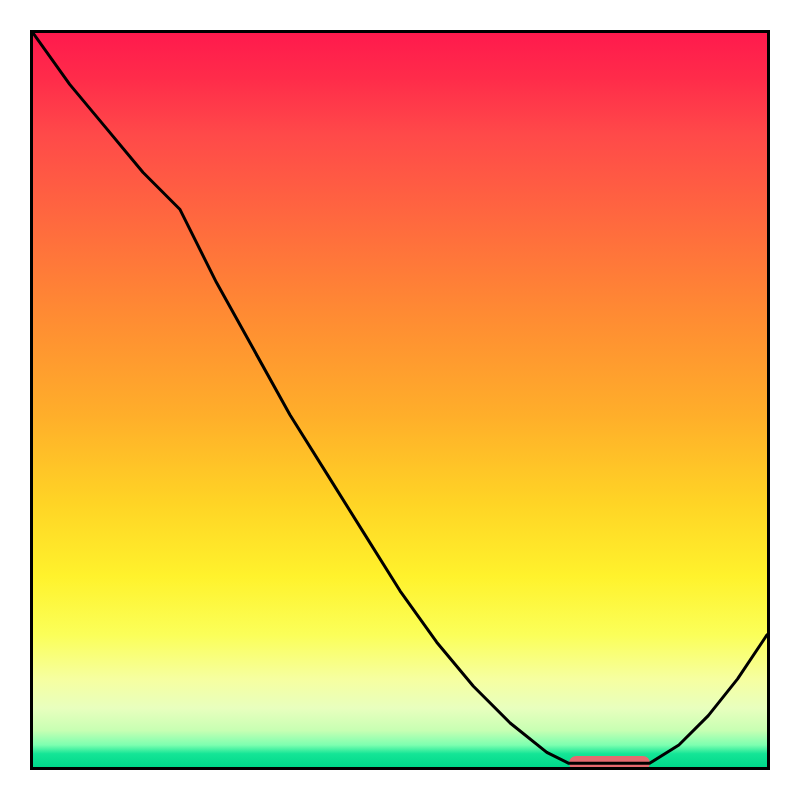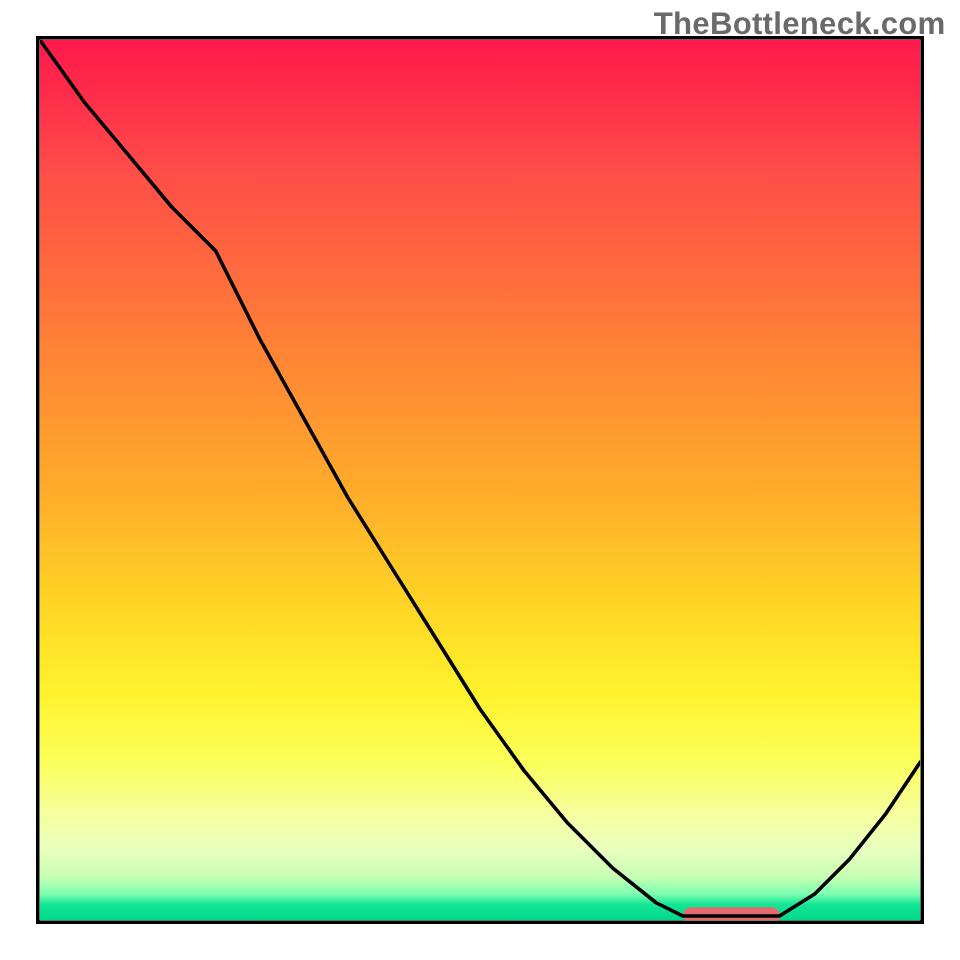--- a/index.html
+++ b/index.html
@@ -77,21 +77,20 @@
     inset: 0;
     width: 100%;
     height: 100%;
     display: block;
   }
 </style>
 </head>
 <body>
 <div class="wrap">
 
-  <div class="watermark">TheBottleneck.com</div>
 
   <div class="plot-frame">
     <div class="plot-inner">
 
       <div class="gradient-bg"></div>
 
       <div class="marker-segment" id="marker-seg" style="left: 535.82px; width: 80.74px; bottom: -3.33px;"></div>
 
       <svg class="curve" viewBox="0 0 734 734" preserveAspectRatio="none">
         <path id="curve-path" fill="none" stroke="#000000" stroke-width="3" stroke-linejoin="round" stroke-linecap="round" d="M0.0 0.0 L36.7 51.4 L73.4 95.4 L110.1 139.5 L146.8 176.2 L183.5 249.6 L220.2 315.6 L256.9 381.7 L293.6 440.4 L330.3 499.1 L367.0 557.8 L403.7 609.2 L440.4 653.3 L477.1 690.0 L513.8 719.3 L535.8 730.3 L572.5 730.3 L616.6 730.3 L645.9 712.0 L675.3 682.6 L704.6 645.9 L734.0 601.9"></path>

